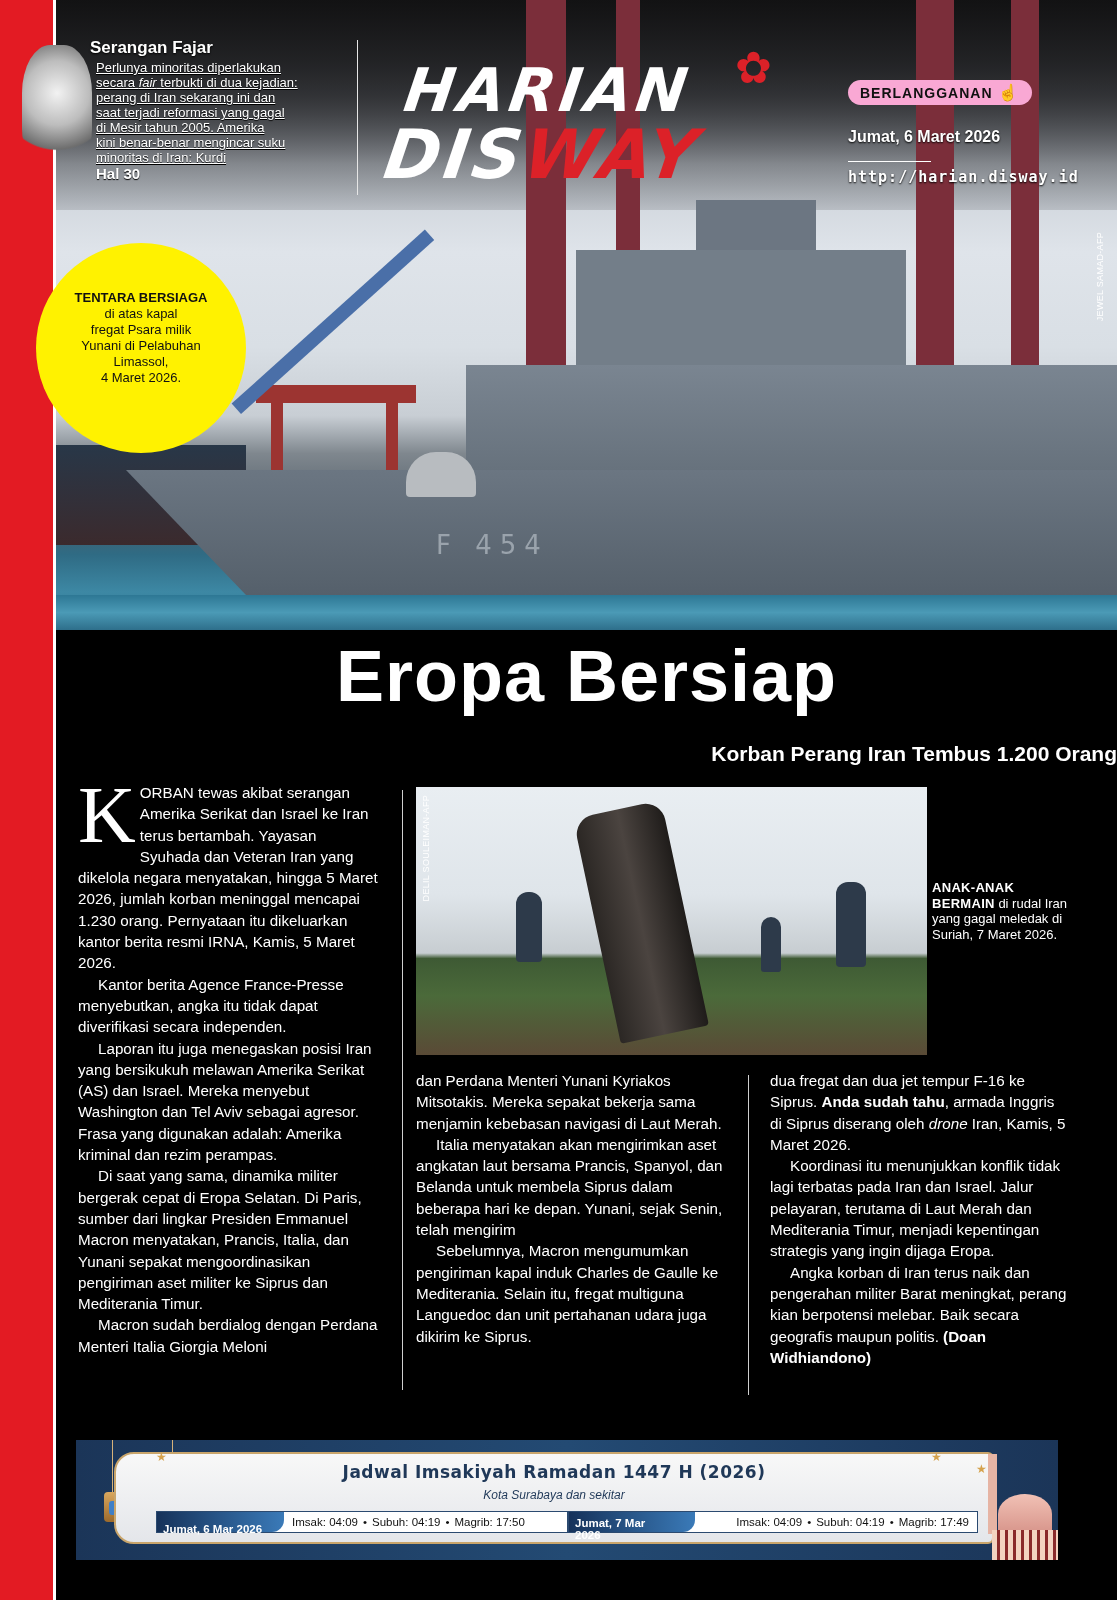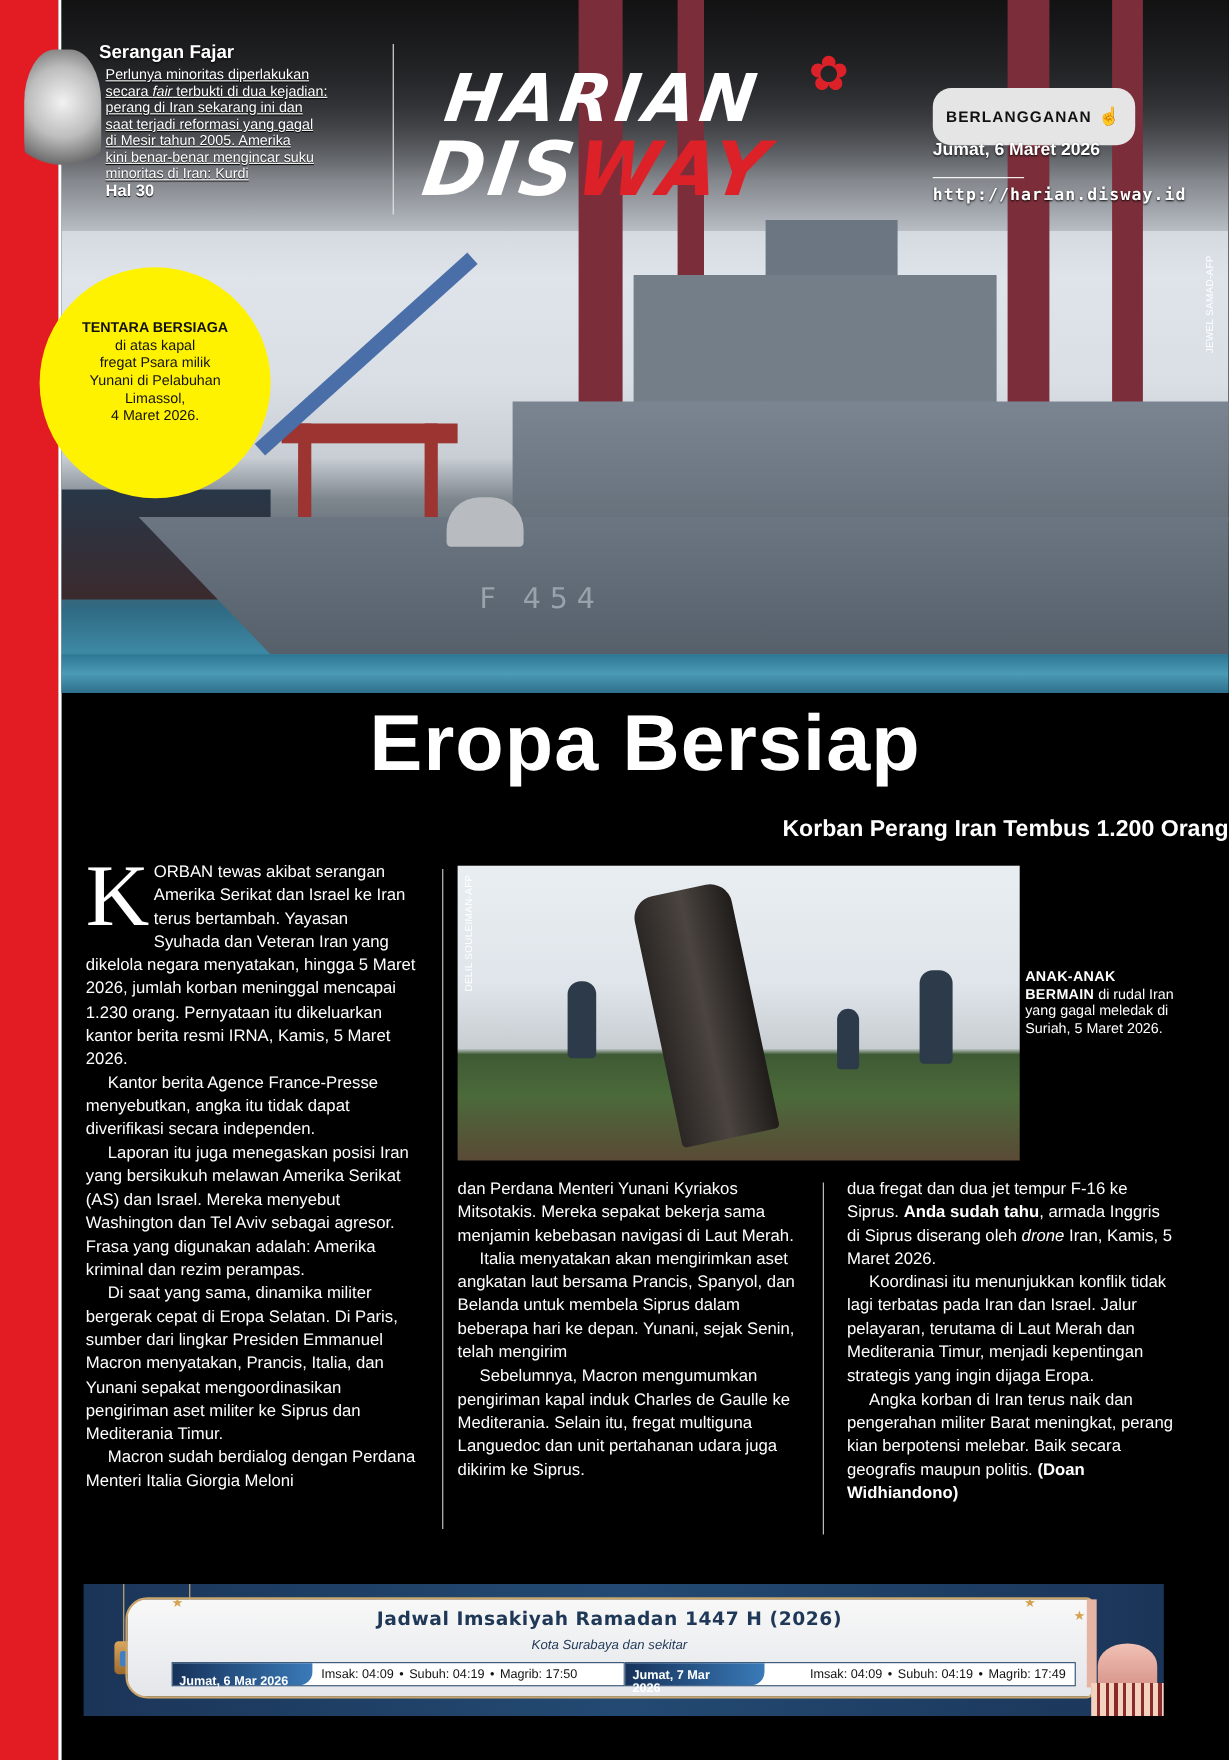--- a/index.html
+++ b/index.html
@@ -34,21 +34,21 @@
   .column-divider { position: absolute; left: 357px; top: 40px; width: 1px; height: 155px; background: #e6e6e6; }
   .avatar { position: absolute; left: 22px; top: 45px; width: 70px; height: 120px; border-radius: 40% 40% 30% 30%; background: radial-gradient(circle at 50% 40%, #f2f2f2 0%, #bdbdbd 40%, #6e6e6e 70%, transparent 72%); }
 
   .logo { position: absolute; left: 385px; top: 55px; width: 400px; height: 135px; }
   .logo-line1 { position: absolute; left: 20px; top: 0; font-size: 60px; font-weight: bold; font-style: italic; letter-spacing: 4px; color: #fff; font-family: "DejaVu Sans", sans-serif; transform: skewX(-8deg); }
   .logo-line2 { position: absolute; left: 0; top: 60px; font-size: 68px; font-weight: bold; font-style: italic; letter-spacing: 3px; font-family: "DejaVu Sans", sans-serif; transform: skewX(-8deg); }
   .logo-line2 .w { color: #fff; }
   .logo-line2 .r { color: #dc2128; }
   .logo-mascot { position: absolute; left: 350px; top: -15px; width: 55px; height: 55px; color: #dc2128; font-size: 44px; line-height: 55px; }
 
-  .subscribe { position: absolute; left: 848px; top: 80px; width: 184px; height: 52px; background: #e5e5e5; border-radius: 17px; display: flex; align-items: center; padding-left: 12px; color: #111; font-weight: bold; font-size: 14px; letter-spacing: 1px; }
+  .subscribe { position: absolute; left: 848px; top: 80px; width: 184px; height: 25px; background: #f9a8d4; border-radius: 17px; display: flex; align-items: center; padding-left: 12px; color: #111; font-weight: bold; font-size: 14px; letter-spacing: 1px; }
   .subscribe .hand { margin-left: 6px; font-size: 16px; }
   .date-line { position: absolute; left: 848px; top: 128px; font-size: 16px; font-weight: bold; color: #fff; text-shadow: 0 1px 2px #000; }
   .date-rule { position: absolute; left: 848px; top: 161px; width: 83px; height: 1px; background: #fff; }
   .url-line { position: absolute; left: 848px; top: 168px; font-size: 15px; font-weight: bold; color: #fff; letter-spacing: 1px; font-family: "DejaVu Sans Mono", monospace; text-shadow: 0 1px 2px #000; }
 
   .yellow-badge { position: absolute; left: 36px; top: 243px; width: 210px; height: 210px; border-radius: 50%; background: #fff200; color: #111; text-align: center; padding-top: 47px; font-size: 13px; line-height: 16px; }
   .yellow-badge .hd { font-weight: bold; }
 
   
   .headline { position: absolute; left: 56px; top: 635px; width: 1061px; text-align: center; font-size: 72px; font-weight: bold; color: #fff; letter-spacing: 1px; font-family: "Liberation Sans", sans-serif; }
@@ -172,21 +172,21 @@
 </div>
 <div class="col-rule" style="left:402px;top:790px;height:600px;"></div>
 
 <div class="inset-photo">
   <div class="rocket"></div>
   <div class="kid" style="left:100px;top:105px;"></div>
   <div class="kid" style="left:345px;top:130px;width:20px;height:55px;"></div>
   <div class="kid" style="left:420px;top:95px;width:30px;height:85px;"></div>
 </div>
 <div class="inset-credit">DELIL SOULEIMAN-AFP</div>
-<div class="inset-caption"><b>ANAK-ANAK BERMAIN</b><span> di rudal Iran yang gagal meledak di Suriah, 5 Maret 2026.</span></div>
+<div class="inset-caption"><b>ANAK-ANAK BERMAIN</b><span> di rudal Iran yang gagal meledak di Suriah, 7 Maret 2026.</span></div>
 
 <div class="article-col col2">
   <p class="first">dan Perdana Menteri Yunani Kyriakos Mitsotakis. Mereka sepakat bekerja sama menjamin kebebasan navigasi di Laut Merah.</p>
   <p>Italia menyatakan akan mengirimkan aset angkatan laut bersama Prancis, Spanyol, dan Belanda untuk membela Siprus dalam beberapa hari ke depan. Yunani, sejak Senin, telah mengirim</p>
   <p>Sebelumnya, Macron mengumumkan pengiriman kapal induk Charles de Gaulle ke Mediterania. Selain itu, fregat multiguna Languedoc dan unit pertahanan udara juga dikirim ke Siprus.</p>
 </div>
 <div class="col-rule" style="left:748px;top:1075px;height:320px;"></div>
 
 <div class="article-col col3">
   <p class="first"><span>dua fregat dan dua jet tempur F-16 ke Siprus. </span><b>Anda sudah tahu</b><span>, armada Inggris di Siprus diserang oleh </span><i>drone</i><span> Iran, Kamis, 5 Maret 2026.</span></p>

